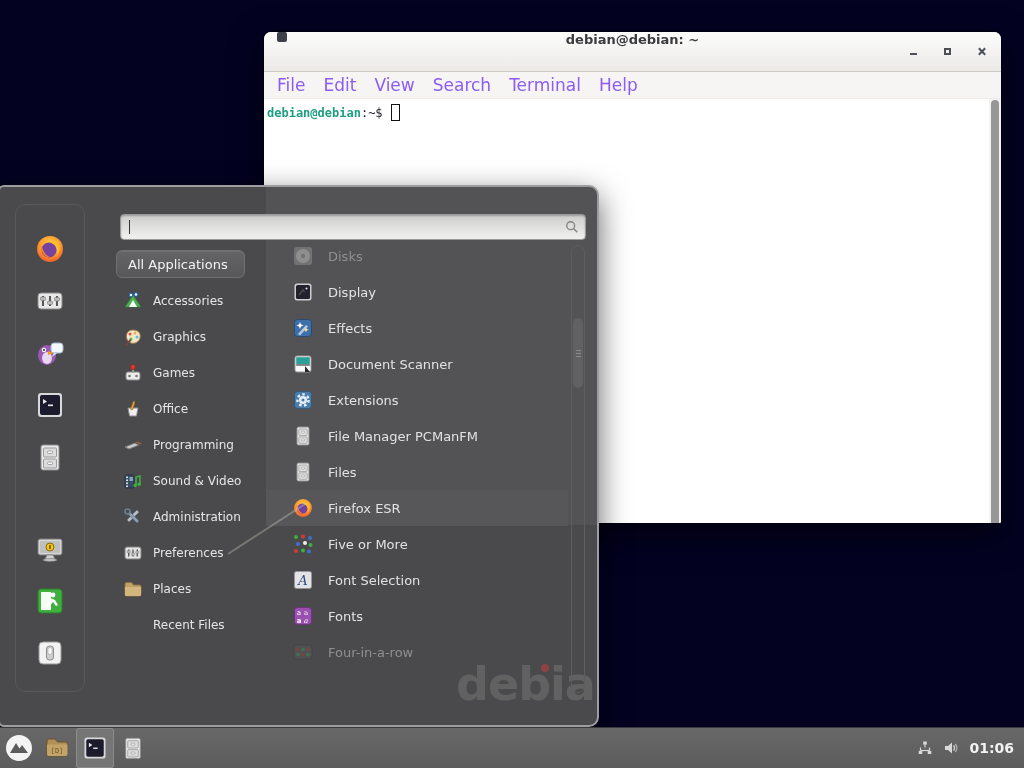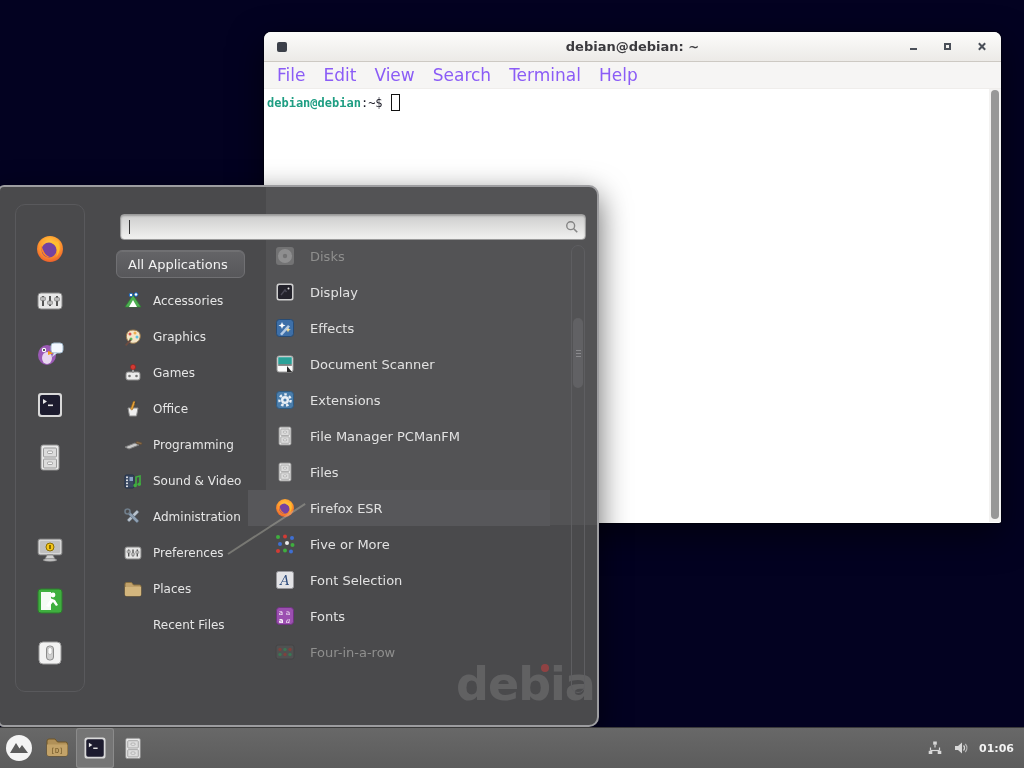--- a/index.html
+++ b/index.html
@@ -13,24 +13,24 @@
 
   
   #terminal {
     position:absolute; left:264px; top:32px; width:737px; height:491px;
     border-radius:7px 7px 2px 2px;
     box-shadow:0 12px 34px rgba(0,0,0,.55), 0 0 0 1px rgba(0,0,0,.35);
     background:#ffffff;
     overflow:hidden;
   }
   .titlebar {
-    height:30px;
+    height:40px;
     background:linear-gradient(#fcfcfb, #eceae7);
     border-bottom:1px solid #cdc9c3;
-    display:flex; align-items:center;
+    display:flex; align-items:flex-start;
     position:relative;
   }
   .titlebar-app-icon {
     width:10px; height:10px; margin-left:13px;
     background:#3c4049; border-radius:2px;
   }
   .title-text {
     position:absolute; left:0; right:0; text-align:center;
     font-size:13px; font-weight:bold; color:#3b3a3e;
   }
@@ -124,21 +124,21 @@
     box-shadow:inset 0 1px 0 rgba(255,255,255,.08);
   }
   .cat-row {
     height:36px; display:flex; align-items:center; gap:10px;
     color:#e6e6e6; font-size:12px; cursor:pointer; padding-left:7px;
   }
   .cat-row .icon20 { width:20px; height:20px; flex:0 0 20px; }
   .cat-row.no-icon { padding-left:37px; }
 
   .apps-pane {
-    position:absolute; left:248px; top:58px; width:302px; height:447px;
+    position:absolute; left:266px; top:58px; width:302px; height:447px;
     overflow:hidden;
   }
   .app-row {
     height:36px; display:flex; align-items:center; gap:14px;
     padding-left:26px; color:#e2e2e2; font-size:13px; cursor:pointer;
     margin-top:0;
   }
   .app-row:first-child { margin-top:-7px; }
   .app-row .icon22 { width:22px; height:22px; flex:0 0 22px; }
   .app-row.dim { color:#8f8f8e; }
@@ -181,21 +181,21 @@
     background:linear-gradient(#686868,#5c5c5c);
     border-top:1px solid #3a3a3a;
     display:flex; align-items:center;
   }
   .tb-left { display:flex; align-items:center; height:100%; }
   .tb-btn { width:38px; height:100%; display:flex; align-items:center; justify-content:center; cursor:pointer; }
   .tb-btn.active { background:#757575; border-radius:3px; box-shadow:inset 0 0 0 1px #8b8b8b; }
   .icon28 { width:28px; height:28px; }
   .icon26 { width:26px; height:26px; }
   .tb-right { margin-left:auto; display:flex; align-items:center; gap:10px; padding-right:10px; }
-  .tb-clock { color:#f2f2f2; font-size:11px; font-weight:bold; }
+  .tb-clock { color:#f2f2f2; font-size:14px; font-weight:bold; }
   .icon16 { width:16px; height:16px; }
 </style>
 </head>
 <body>
 
 <div id="terminal">
   <div class="titlebar">
     <div class="titlebar-app-icon"></div>
     <div class="title-text">debian@debian: ~</div>
     <div class="win-controls">

